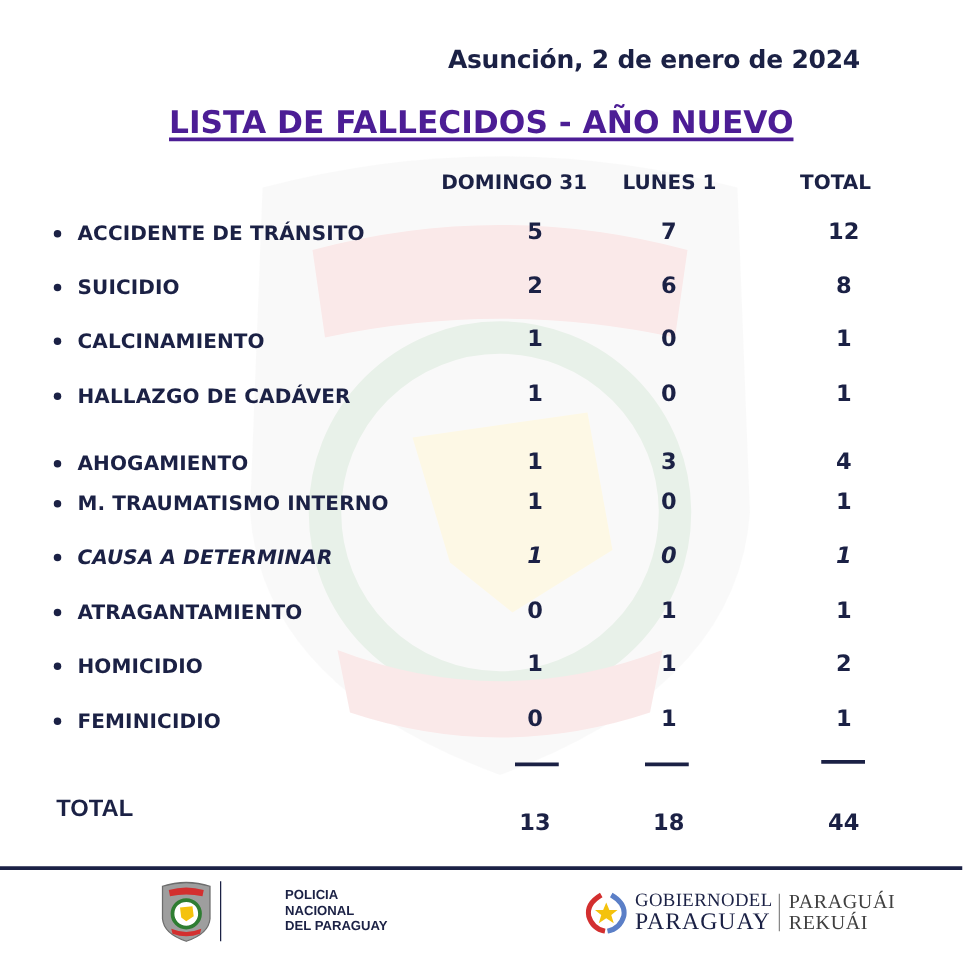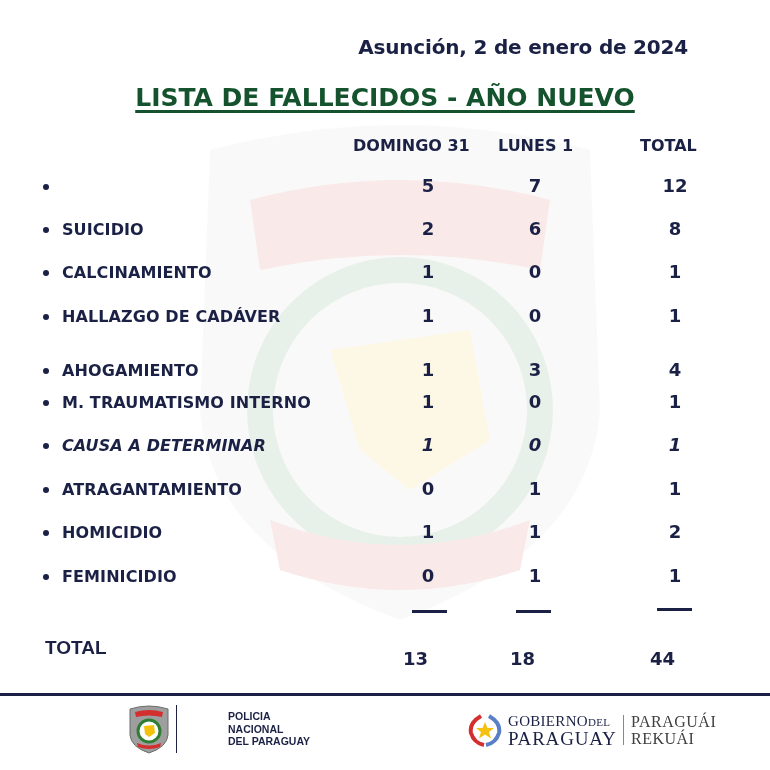--- a/index.html
+++ b/index.html
@@ -3,21 +3,21 @@
   <meta charset="utf-8">
   <style>
     * { margin: 0; padding: 0; box-sizing: border-box; }
     html, body { width: 770px; height: 770px; background: #ffffff; overflow: hidden; }
     body { position: relative; font-family: "DejaVu Sans", sans-serif; color: #1b2145; }
 
     
     .watermark { position: absolute; left: 190px; top: 110px; width: 420px; height: 520px; opacity: 0.10; }
 
     .date { position: absolute; top: 35px; right: 82px; font-size: 20px; font-weight: bold; color: #1b2145; letter-spacing: -0.2px; }
-    .title { position: absolute; top: 83px; left: 0; width: 770px; text-align: center; font-size: 25px; font-weight: bold; color: #14532d; }
+    .title { position: absolute; top: 83px; left: 0; width: 770px; text-align: center; font-size: 25px; font-weight: bold; color: #4c1d95; }
     .title span { text-decoration: underline; text-decoration-thickness: 3px; text-underline-offset: 4px; }
 
     .col-head { position: absolute; top: 136px; font-size: 16px; font-weight: bold; text-decoration-thickness: 2px; text-underline-offset: 3px; white-space: nowrap; }
     .h-dom { left: 353px; }
     .h-lun { left: 498px; }
     .h-tot { left: 640px; }
 
     .row { position: absolute; left: 0; width: 770px; height: 24px; }
     .row .bullet { position: absolute; left: 43px; top: 9px; width: 6px; height: 6px; border-radius: 50%; background: #1b2145; }
     .row .label { position: absolute; left: 62px; top: 2px; font-size: 16px; font-weight: bold; white-space: nowrap; letter-spacing: 0.1px; }
@@ -25,35 +25,35 @@
     .n-dom { left: 408px; }
     .n-lun { left: 515px; }
     .n-tot { left: 655px; }
 
     .dash { position: absolute; height: 3px; background: #1b2145; top: 610px; width: 35px; }
     .d-dom { left: 412px; }
     .d-lun { left: 516px; }
     .d-tot { left: 657px; top: 608px; }
 
     .total-label { position: absolute; left: 45px; top: 637px; font-size: 19px; font-weight: bold; font-family: "Liberation Sans", sans-serif; }
-    .total-num { position: absolute; top: 648px; width: 50px; font-size: 18px; font-weight: bold; }
+    .total-num { position: absolute; top: 648px; width: 50px; text-align: center; font-size: 18px; font-weight: bold; }
     .t-dom { left: 403px; }
     .t-lun { left: 510px; }
     .t-tot { left: 650px; }
 
     .footer-rule { position: absolute; left: 0; top: 693px; width: 770px; height: 3px; background: #1b2145; }
 
     .pn-logo { position: absolute; left: 127px; top: 703px; width: 44px; height: 52px; }
     .pn-sep { position: absolute; left: 176px; top: 705px; width: 1px; height: 48px; background: #1b2145; }
     .pn-text { position: absolute; left: 180px; top: 710px; font-family: "Liberation Sans", sans-serif; font-weight: bold; font-size: 10.5px; line-height: 12.5px; color: #1b2145; margin-left: 48px; }
 
     .gob-logo { position: absolute; left: 467px; top: 713px; width: 36px; height: 34px; }
     .gob-text { position: absolute; left: 508px; top: 713px; font-family: "Liberation Serif", serif; color: #1b2145; }
     .gob-l1 { font-size: 15px; line-height: 16px; letter-spacing: 0.3px; }
-    .gob-l1 small { font-size: 11px; }
+    .gob-l1 small { font-size: 15px; }
     .gob-l2 { font-size: 19px; line-height: 18px; letter-spacing: 0.8px; }
     .gob-sep { position: absolute; left: 623px; top: 715px; width: 1px; height: 30px; background: #888; }
     .rek-text { position: absolute; left: 631px; top: 713px; font-family: "Liberation Serif", serif; color: #404040; font-size: 16px; line-height: 17px; letter-spacing: 0.5px; }
   </style>
 </head>
 <body>
 
 <svg class="watermark" viewBox="0 0 420 520">
   <path d="M20 40 Q210 -10 400 40 L410 300 Q400 440 210 510 Q20 440 10 300 Z" fill="#cfcfcf"></path>
   <path d="M60 90 Q210 50 360 90 L350 160 Q210 130 70 160 Z" fill="#d32f2f"></path>
@@ -65,20 +65,21 @@
 <div class="date">Asunción, 2 de enero de 2024</div>
 <div class="title"><span>LISTA DE FALLECIDOS - AÑO NUEVO</span></div>
 
 <div class="col-head h-dom">DOMINGO 31</div>
 <div class="col-head h-lun">LUNES 1</div>
 <div class="col-head h-tot">TOTAL</div>
 
 <div id="rows">
     <div class="row" style="top: 175px;">
       <span class="bullet"></span>
+      <span class="label">ACCIDENTE DE TRÁNSITO</span>
       <span class="num n-dom">5</span>
       <span class="num n-lun">7</span>
       <span class="num n-tot">12</span>
     </div>
     <div class="row" style="top: 218px;">
       <span class="bullet"></span>
       <span class="label">SUICIDIO</span>
       <span class="num n-dom">2</span>
       <span class="num n-lun">6</span>
       <span class="num n-tot">8</span>

